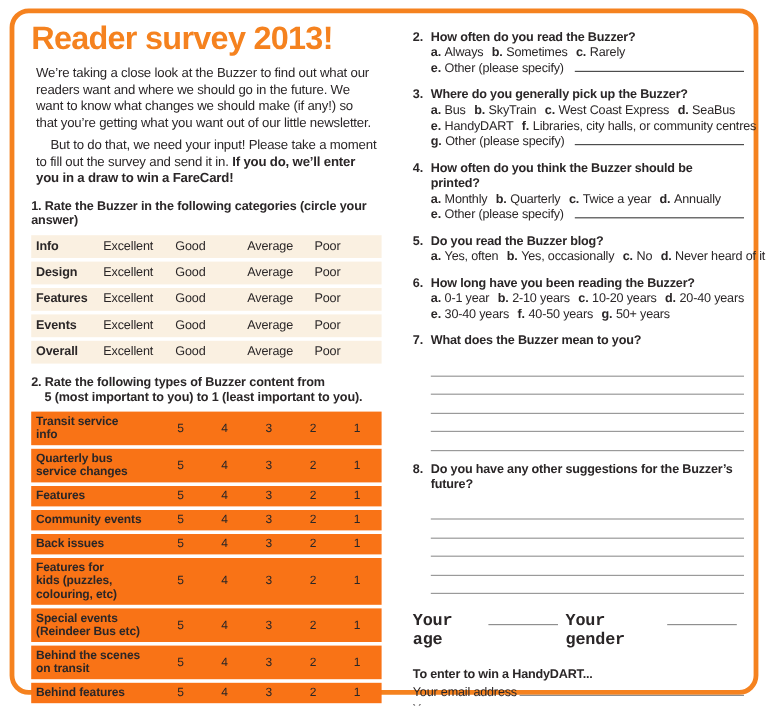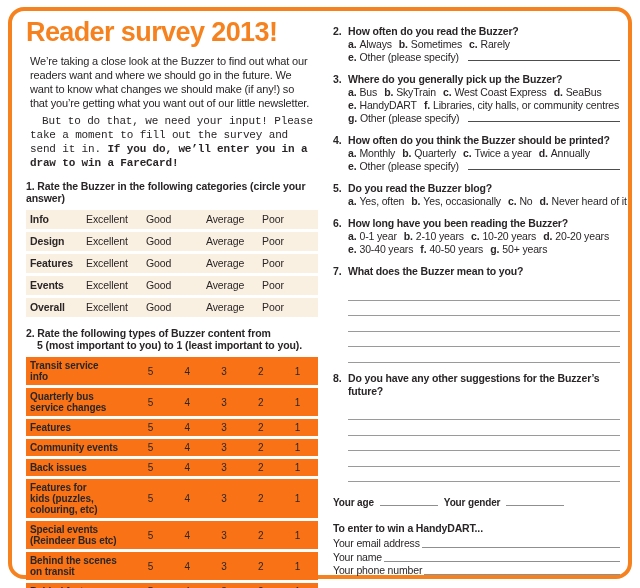--- a/index.html
+++ b/index.html
@@ -3,32 +3,32 @@
 <meta charset="utf-8">
 <style>
   html,body{margin:0;padding:0;}
   body{
     width:640px;height:588px;overflow:hidden;background:#ffffff;
     font-family:"Liberation Sans",sans-serif;color:#2a2627;position:relative;
   }
   .frame{
     position:absolute;left:8px;top:7px;right:8px;bottom:9px;
     border:4px solid #f5821f;border-radius:16px;box-sizing:border-box;
-    padding:6px 8px 8px 14px;display:flex;gap:15px;background:#fff;
+    padding:6px 8px 8px 14px;display:flex;gap:26px;background:#fff;
   }
   .col-left{width:292px;flex:none;}
   .col-right{flex:1;min-width:0;padding-top:8px;}
 
   
   h1.title{
     margin:0 0 7px 0;font-size:27px;line-height:30px;font-weight:bold;
     color:#f5821f;letter-spacing:-0.6px;
   }
   .intro{margin:4px;font-size:11px;line-height:14px;letter-spacing:-0.15px;}
-  .intro.second{text-indent:12px;font-family:Liberation Mono, monospace;}
+  .intro.second{text-indent:12px;}
   .sec-heading{font-size:10.5px;font-weight:bold;letter-spacing:-0.1px;margin:10px 0 6px 0;}
   .sec-heading .hang{padding-left:11px;}
 
   .t1-row{
     display:grid;grid-template-columns:56px 60px 60px 56px 1fr;
     background:#faf0e1;padding:4px 2px 4px 4px;margin-bottom:3px;
     font-size:10.5px;line-height:11px;letter-spacing:-0.1px;
   }
   .t1-label{font-weight:bold;}
 
@@ -46,27 +46,27 @@
   .q-num{width:15px;flex:none;}
   .q-text{flex:1;}
   .opt-line{display:flex;align-items:baseline;padding-left:15px;gap:7px;white-space:nowrap;}
   .opt{display:inline-flex;gap:3px;}
   .opt-letter{font-weight:bold;}
   .fill-line{flex:1;border-bottom:1px solid #4d4d4d;height:8px;margin-left:2px;min-width:30px;}
   .fill-line.gray{border-bottom-color:#8f8f8f;}
   .rules{margin:7px 0 0 15px;}
   .rule{height:14.5px;border-bottom:1.5px solid #9a9a9a;}
 
-  .demo-row{display:flex;align-items:baseline;font-size:10px;font-weight:bold;
-    letter-spacing:-0.15px;margin:15px 0 0 0;}
+  .demo-row{display:flex;align-items:baseline;font-size:14px;font-weight:bold;
+    letter-spacing:-0.15px;margin:15px 0 0 0;font-family:Liberation Mono, monospace;}
   .demo-row .fill-line{flex:none;width:58px;border-bottom-color:#8f8f8f;margin:0 6px;}
 
   .farecard{margin-top:14px;font-size:10.5px;letter-spacing:-0.15px;}
   .fc-heading{font-weight:bold;margin-bottom:3px;}
-  .fc-row{display:flex;align-items:center;line-height:13.5px;}
+  .fc-row{display:flex;align-items:flex-start;line-height:13.5px;}
   .fc-label{flex:none;}
 
   .mail{margin-top:9px;font-size:10.6px;line-height:13.5px;letter-spacing:-0.15px;}
   .mail p{margin:0;}
 </style>
 </head>
 <body>
 
 <div class="frame">
 
@@ -339,21 +339,21 @@
             <span class="opt">
               <b class="opt-letter">b.</b>
               <span class="opt-label">2-10 years</span>
             </span>
             <span class="opt">
               <b class="opt-letter">c.</b>
               <span class="opt-label">10-20 years</span>
             </span>
             <span class="opt">
               <b class="opt-letter">d.</b>
-              <span class="opt-label">20-20 years</span>
+              <span class="opt-label">20-40 years</span>
             </span>
           </div>
           <div class="opt-line">
             <span class="opt">
               <b class="opt-letter">e.</b>
               <span class="opt-label">30-40 years</span>
             </span>
             <span class="opt">
               <b class="opt-letter">f.</b>
               <span class="opt-label">40-50 years</span>

